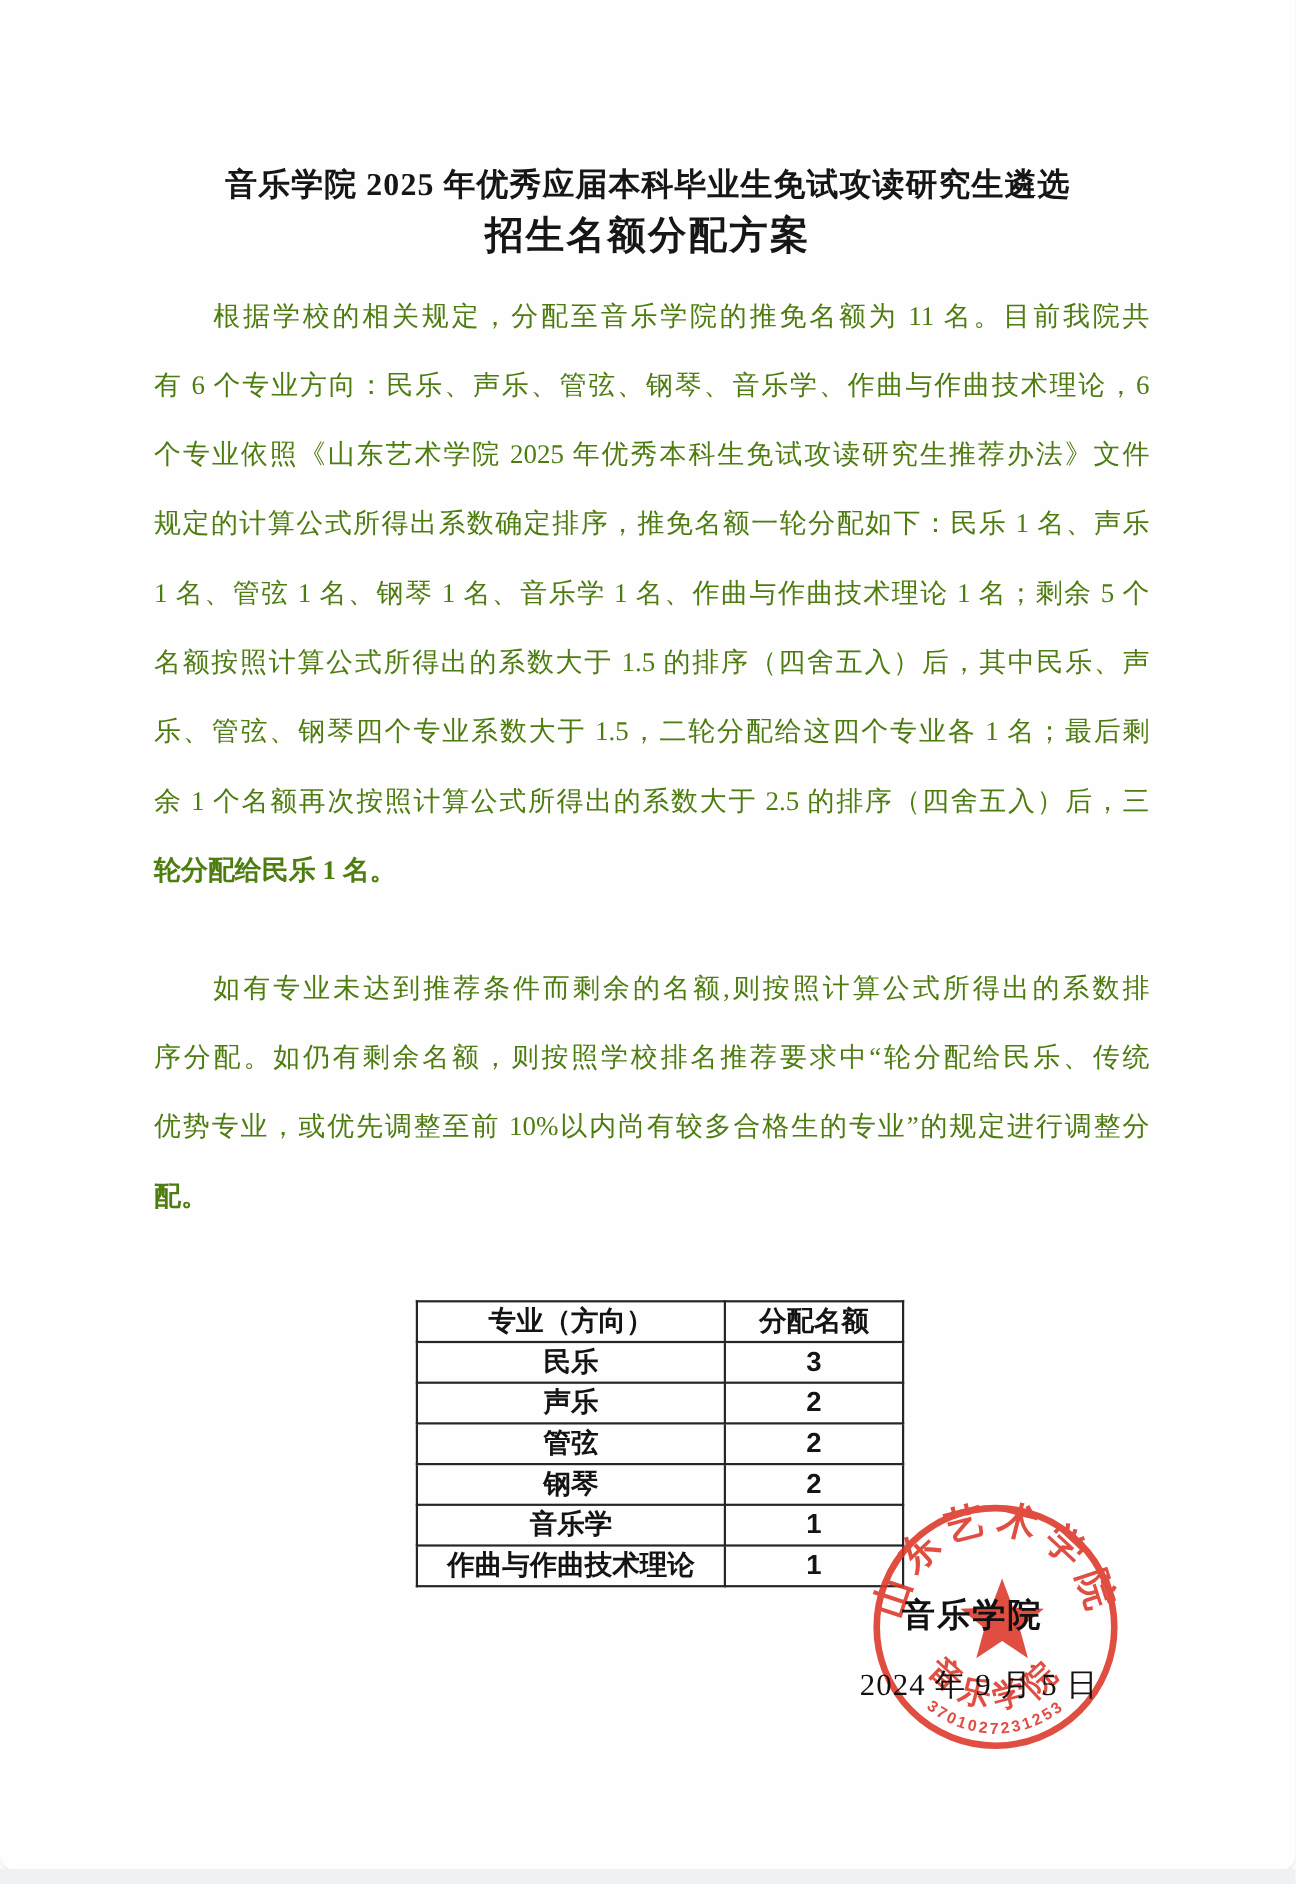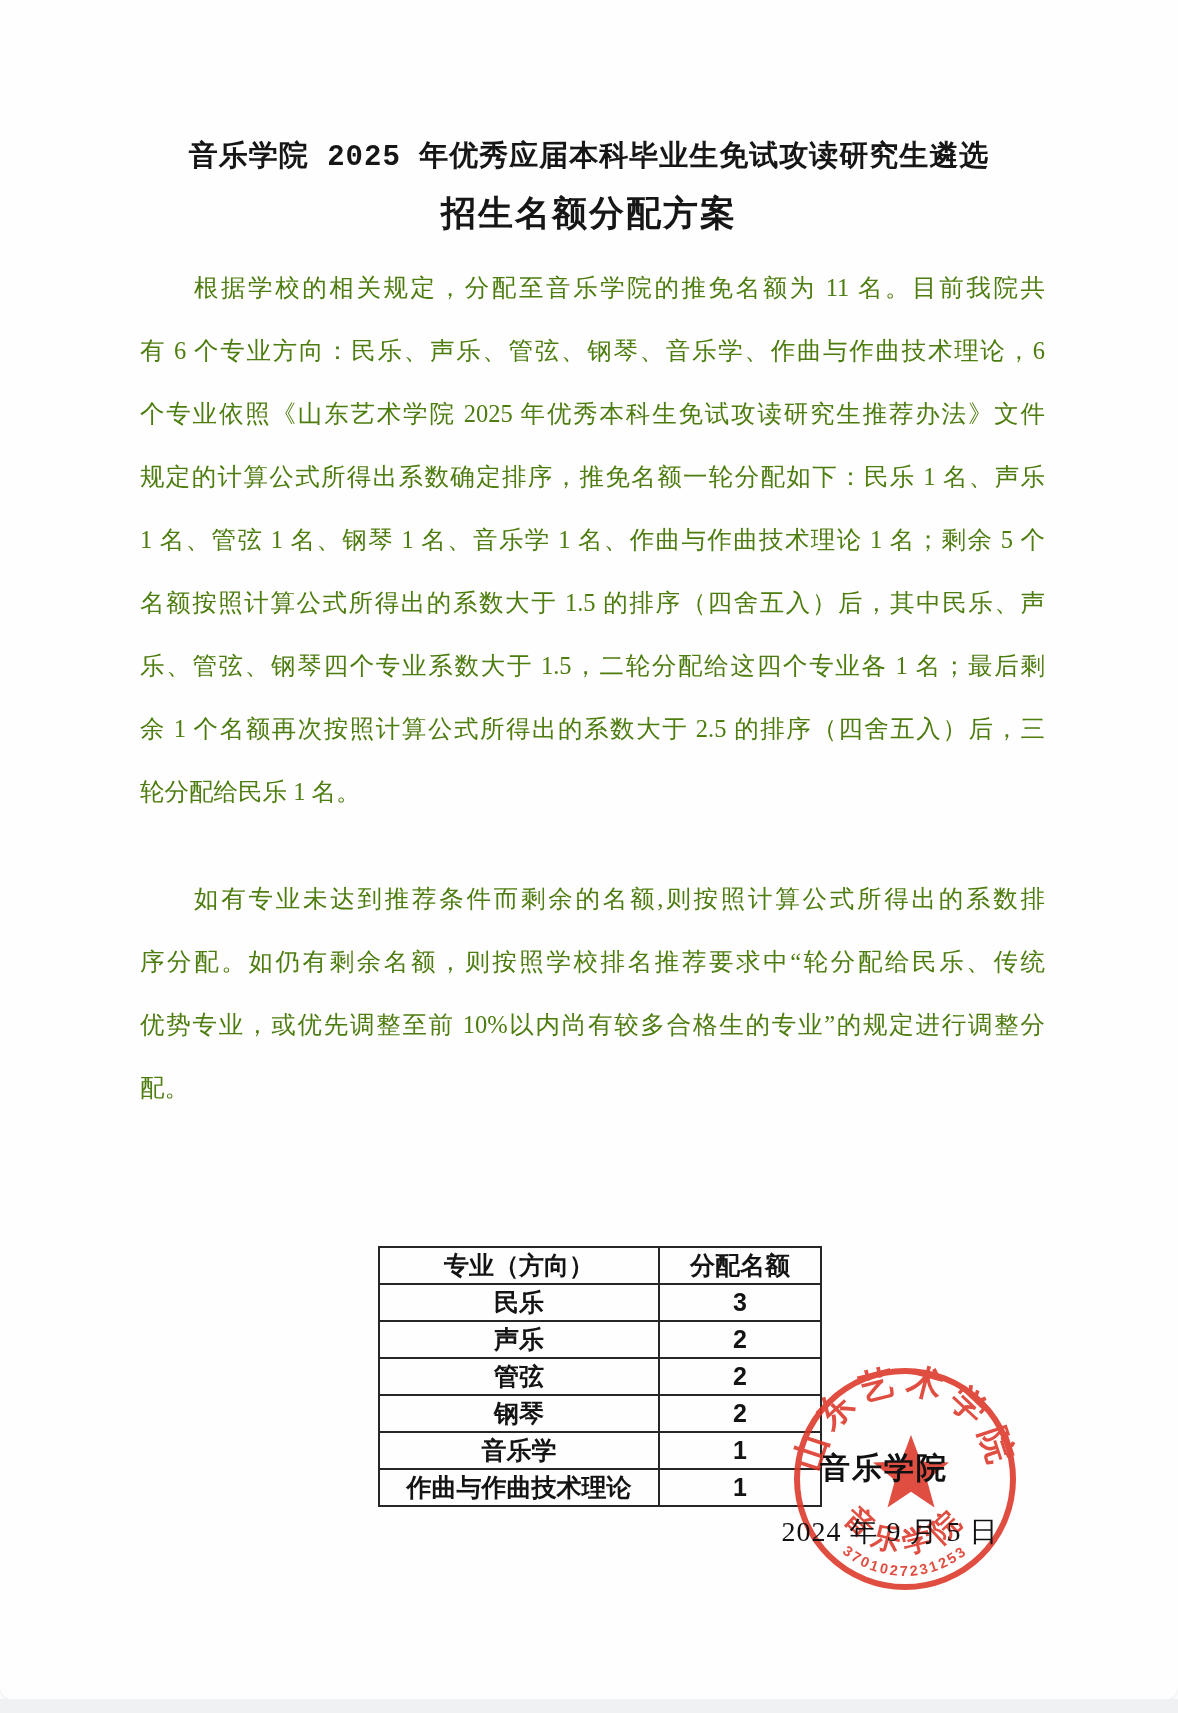--- a/index.html
+++ b/index.html
@@ -23,23 +23,23 @@
     border-radius:0 0 14px 14px;
     box-shadow:0 1px 3px rgba(0,0,0,.08);
   }
   .footer-strip{
     position:absolute;
     left:0;bottom:0;width:1178px;height:14px;
     background:#f0f1f3;
   }
   .doc-title-1{
     position:absolute;
-    top:136px;left:0;width:1178px;
-    text-align:center;
-    font-family:Liberation Mono, monospace;
+    top:148px;left:0;width:1178px;
+    text-align:center;
+    font-family:Liberation Serif, serif;
     font-weight:bold;
     font-size:29px;
     letter-spacing:1px;
     color:#161616;
   }
   .doc-title-2{
     position:absolute;
     top:190px;left:0;width:1178px;
     text-align:center;
     font-family:"Liberation Sans", sans-serif;
@@ -59,33 +59,33 @@
   .para-2{top:867px;}
   .bline{
     height:63px;
     line-height:63px;
     text-align:justify;
     text-align-last:justify;
     white-space:nowrap;
     overflow:visible;
   }
   .bline.indent{text-indent:2.2em;}
-  .bline.plain{text-align-last:left;}
+  .bline.plain{text-align-last:left;font-weight:bold;}
   .table-intro{
     position:absolute;
     top:1128px;left:140px;width:905px;
     font-size:25px;
     color:#1b1b1b;
     text-indent:2.2em;
     font-family:"Liberation Sans", sans-serif;
     font-weight:600;
   }
   table.alloc{
     position:absolute;
-    top:1246px;left:378px;
+    top:1182px;left:378px;
     border-collapse:collapse;
     table-layout:fixed;
     font-family:"Liberation Sans", sans-serif;
     color:#141414;
   }
   table.alloc td,table.alloc th{
     border:2.4px solid #262626;
     height:35px;
     padding:0;
     text-align:center;

